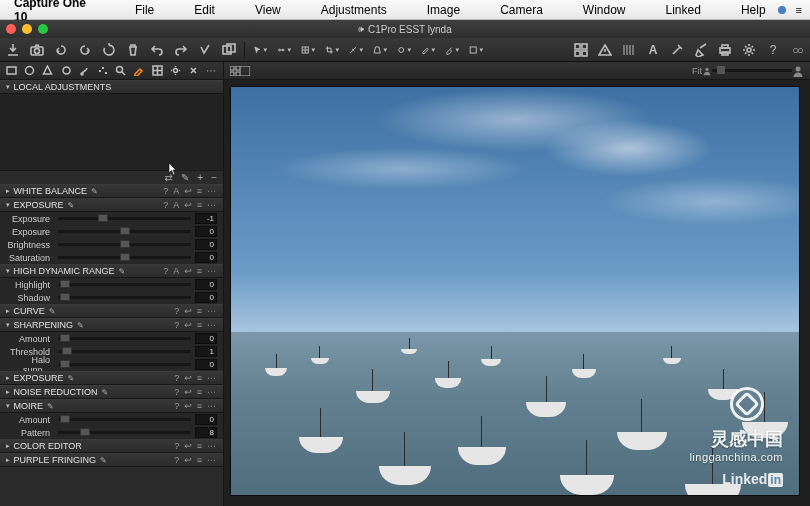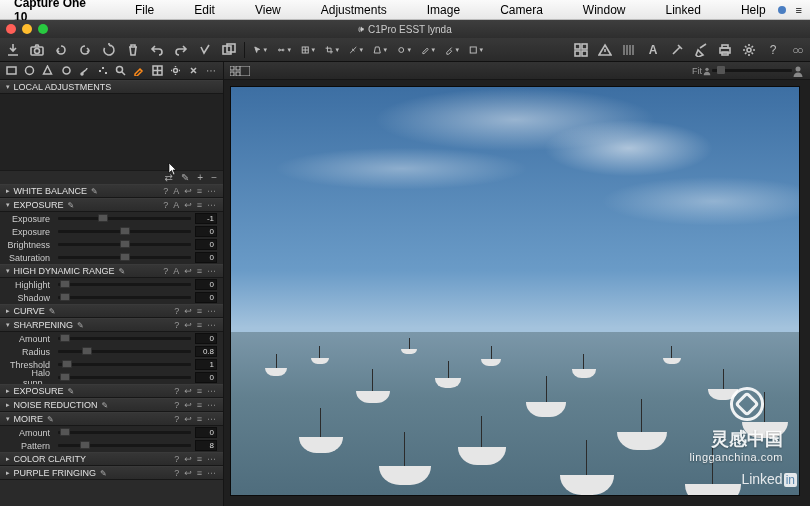--- a/index.html
+++ b/index.html
@@ -83,21 +83,21 @@
 }
 .boat { position:absolute; }
 .hull { width:100%; height:40%; background:#e6e6e6; border-bottom-left-radius:40% 100%; border-bottom-right-radius:40% 100%; position:absolute; bottom:0;}
 .mast { position:absolute; left:48%; bottom:35%; width:1px; background:#2b2b2b; }
 
 .watermark { position:absolute; right:16px; bottom:44px; color:#fff; font-size:18px; font-weight:600; display:flex; align-items:center; gap:6px; opacity:.9; text-shadow:0 1px 2px rgba(0,0,0,.4);flex-direction:column;}
 .watermark .logo { width:34px; height:34px; border:3px solid #fff; border-radius:50%; transform:rotate(20deg); position:relative;}
 .watermark .logo::before { content:""; position:absolute; inset:5px; border:3px solid #fff; border-radius:4px; transform:rotate(25deg);}
 .watermark .sub { position:absolute; right:0; top:24px; font-size:11px; font-weight:400; letter-spacing:.5px;}
 
-.linkedin { position:absolute; right:2px; bottom:8px; color:#fff; font-size:14px; font-weight:400; opacity:.85; }
+.linkedin { position:absolute; right:16px; bottom:8px; color:#fff; font-size:14px; font-weight:700; opacity:.85; }
 .linkedin .in { background:#fff; color:#5b8bb5; padding:0 2px; border-radius:2px; margin-left:1px; font-size:12px;}
 
 .cursor { position:absolute; left:168px; top:142px; width:10px; height:14px; }
 .cursor svg { width:10px; height:14px; }
 
 </style>
 </head>
 <body>
 
 <div class="menubar">
@@ -486,27 +486,20 @@
       </div>
       <div class="panel-body" id="sharp-sliders">
           <div class="slider-row">
             <span class="lbl">Amount</span>
             <div class="track">
               <div class="thumb" style="left:5%"></div>
             </div>
             <div class="val">0</div>
           </div>
           <div class="slider-row">
-            <span class="lbl">Radius</span>
-            <div class="track">
-              <div class="thumb" style="left:22%"></div>
-            </div>
-            <div class="val">0.8</div>
-          </div>
-          <div class="slider-row">
             <span class="lbl">Threshold</span>
             <div class="track">
               <div class="thumb" style="left:7%"></div>
             </div>
             <div class="val">1</div>
           </div>
           <div class="slider-row">
             <span class="lbl">Halo supp...</span>
             <div class="track">
               <div class="thumb" style="left:5%"></div>
@@ -562,21 +555,21 @@
             <span class="lbl">Pattern</span>
             <div class="track">
               <div class="thumb" style="left:20%"></div>
             </div>
             <div class="val">8</div>
           </div>
         </div>
 
       <div class="section-hdr">
         <span class="caret">▸</span>
-        <span>COLOR CLARITY</span>
+        <span>COLOR EDITOR</span>
         <div class="hact">
             <span>?</span>
             <span>↩</span>
             <span>≡</span>
             <span>⋯</span>
           </div>
       </div>
 
       <div class="section-hdr">
         <span class="caret">▸</span>

